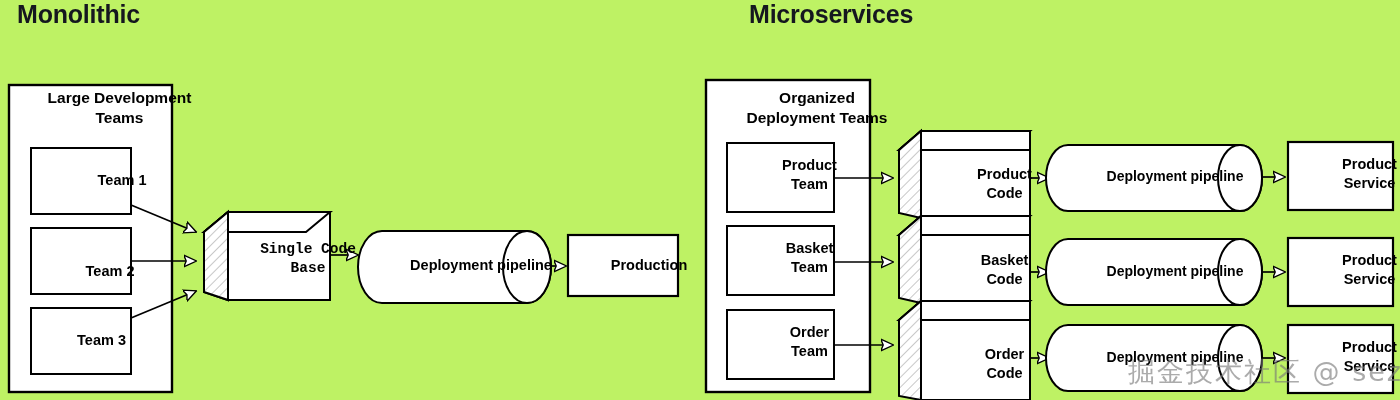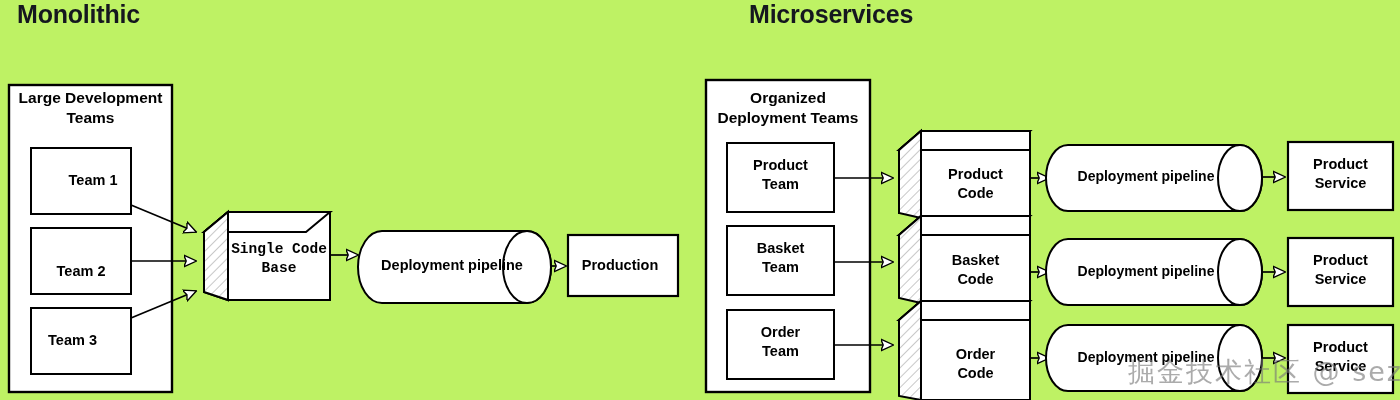--- a/index.html
+++ b/index.html
@@ -36,20 +36,21 @@
   #title-microservices { left: 709px; top: 0px; margin-left: 40px; }
 
   .lbl {
     position: absolute;
     font-weight: bold;
     color: #000000;
     text-align: center;
     line-height: 1.32;
     white-space: pre-line;
     pointer-events: none;
+    margin-left: 29px;
   }
   .lbl-16 { font-size: 15.5px; }
   .lbl-15 { font-size: 14.5px; }
   .lbl-14 { font-size: 14px; }
 
   .wm {
     position: absolute;
     color: rgba(120,120,120,0.62);
     font-size: 27px;
     letter-spacing: 2px;

